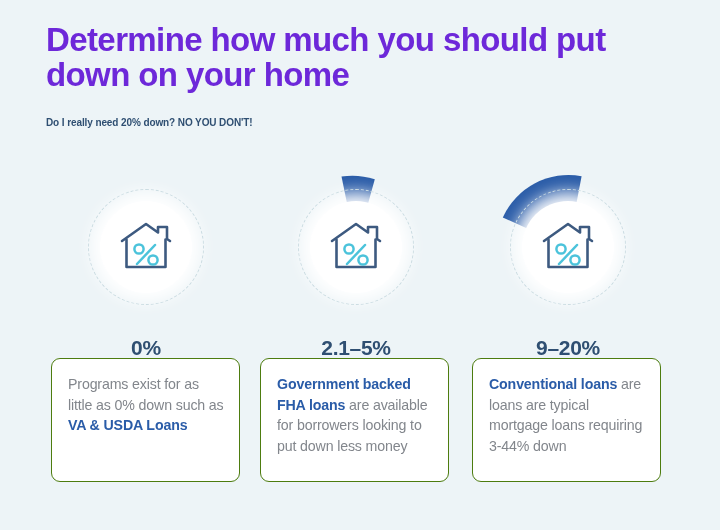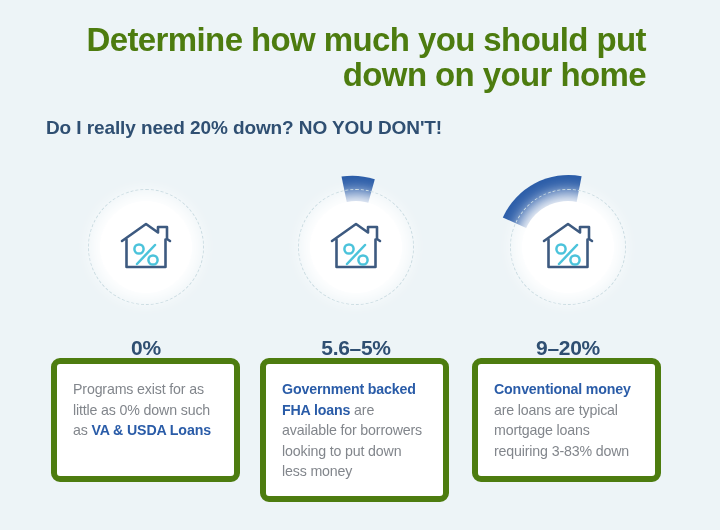--- a/index.html
+++ b/index.html
@@ -18,28 +18,27 @@
   }
 
   
   .header { position:absolute; left:46px; top:22px; width:640px; }
 
   .title {
     font-size:33px;
     line-height:35px;
     font-weight:800;
     letter-spacing:-0.6px;
-    color:#4d7c0f;
+    color:#6d28d9;
     width:600px;
-    text-align:right;
   }
 
   .subtitle {
     margin-top:25px;
-    font-size:19px;
+    font-size:10px;
     font-weight:800;
     letter-spacing:-0.1px;
     color:#2f4f72;
   }
 
   
   .columns {
     position:absolute;
     left:0; top:172px;
     width:720px;
@@ -106,21 +105,21 @@
 
   .card-slot { width:212px; }
   .slot-0 { margin-left:40px; }
   .slot-1 { margin-left:-2px; }
   .slot-2 { margin-left:0px; }
 
   .card {
     width:189px;
     min-height:124px;
     background:#ffffff;
-    border:6px solid #4d7c0f;
+    border:1px solid #4d7c0f;
     border-radius:9px;
     padding:15px 15px 14px 16px;
   }
   .card-0 { margin-left:11px; }
   .card-1 { margin-left:10px; }
   .card-2 { margin-left:10px; }
 
   .card p {
     font-size:14.2px;
     line-height:20.5px;
@@ -170,21 +169,21 @@
         <div class="gauge-ring"></div>
         <div class="gauge-disc"></div>
         <svg class="gauge-icon" viewBox="0 0 56 54">
           <path d="M4 21 L28 4 L40 12.5 L40 7 L49 7 L49 19 L52 21" fill="none" stroke="#3d5a80" stroke-width="2.6" stroke-linejoin="round" stroke-linecap="round"></path>
           <path d="M8.5 19.5 L8.5 47 L47.5 47 L47.5 19.5" fill="none" stroke="#3d5a80" stroke-width="2.6" stroke-linejoin="round" stroke-linecap="round"></path>
           <circle cx="21" cy="29" r="4.6" fill="none" stroke="#4bc3db" stroke-width="2.5"></circle>
           <circle cx="35" cy="40" r="4.6" fill="none" stroke="#4bc3db" stroke-width="2.5"></circle>
           <line x1="37" y1="25" x2="19" y2="44" stroke="#4bc3db" stroke-width="2.5" stroke-linecap="round"></line>
         </svg>
       </div>
-      <div class="pct">5.6–5%</div>
+      <div class="pct">2.1–5%</div>
     </div>
 
     <div class="column col-2">
       <div class="gauge">
         <svg class="gauge-arc" viewBox="0 0 150 150">
           <path d="M 75 75 L 9.8 45.5 A 72 72 0 0 1 88.6 4.2 Z" fill="#2a5ca8"></path>
         </svg>
         <div class="gauge-ring"></div>
         <div class="gauge-disc"></div>
         <svg class="gauge-icon" viewBox="0 0 56 54">
@@ -214,20 +213,20 @@
       <div class="card card-1">
         <p>
           <b>Government backed FHA loans</b><span> are available for borrowers looking to put down less money</span>
         </p>
       </div>
     </div>
 
     <div class="card-slot slot-2">
       <div class="card card-2">
         <p>
-          <b>Conventional money</b><span> are loans are typical mortgage loans requiring 3-83% down</span>
+          <b>Conventional loans</b><span> are loans are typical mortgage loans requiring 3-44% down</span>
         </p>
       </div>
     </div>
 
   </div>
 
 </div>
 
 </body></html>

